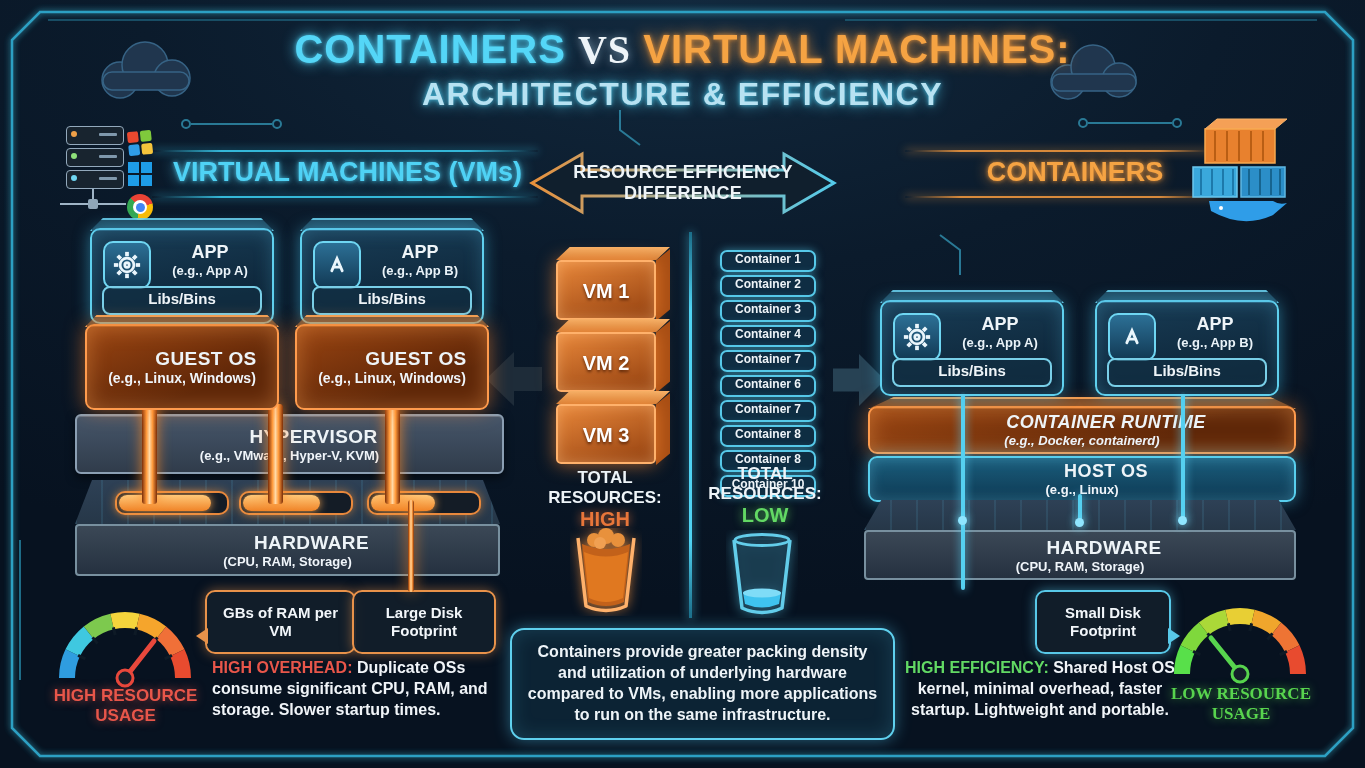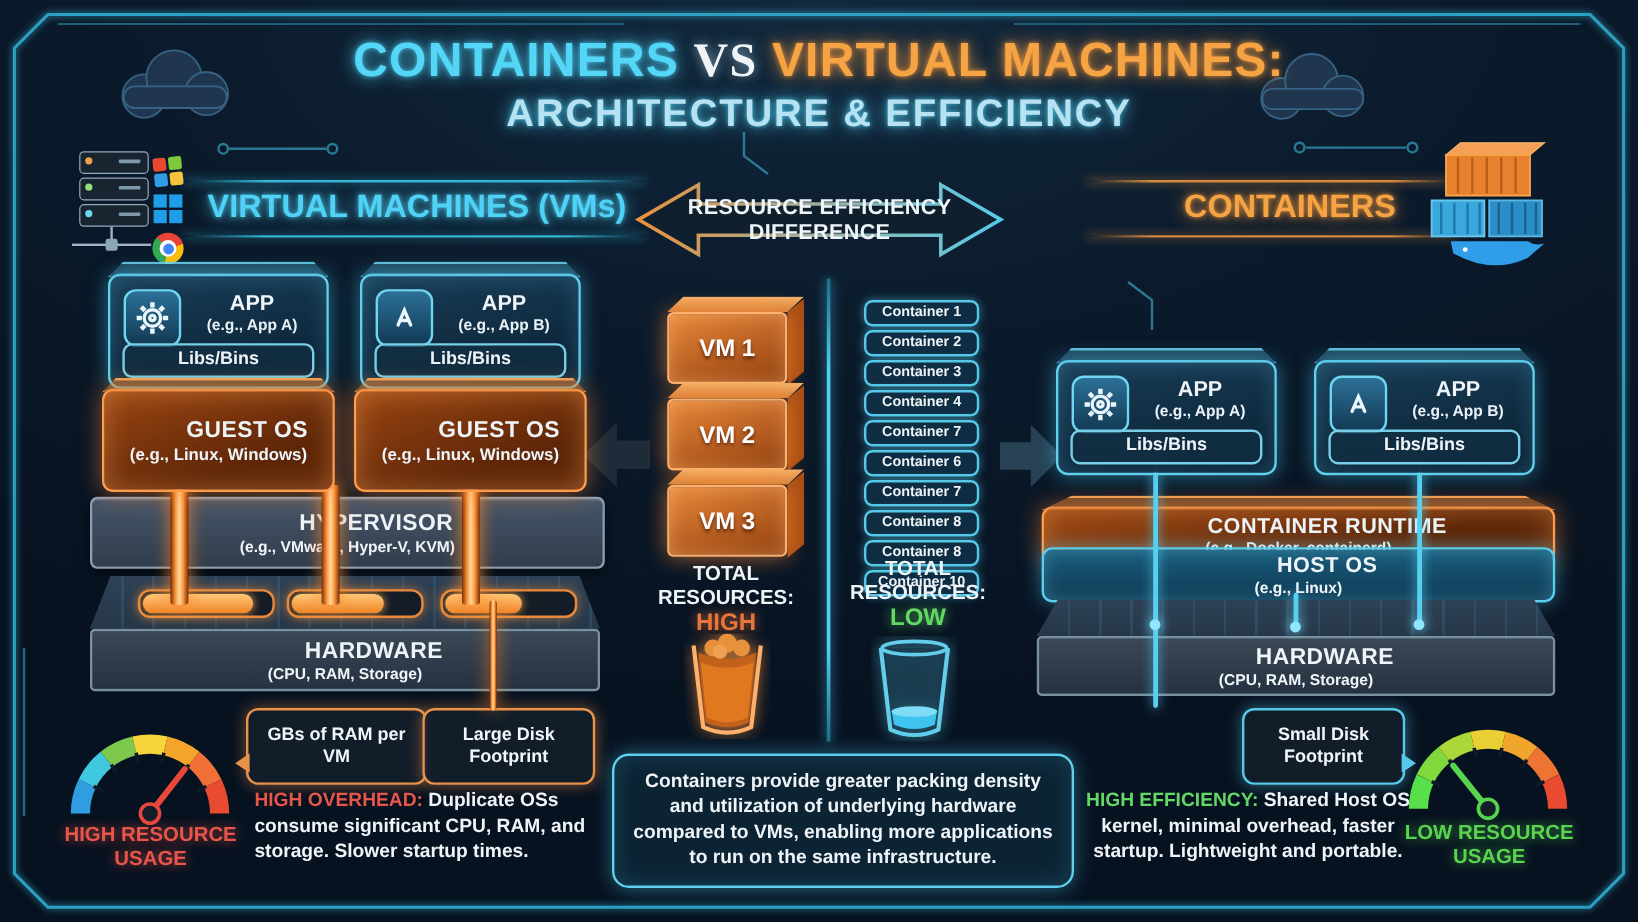--- a/index.html
+++ b/index.html
@@ -416,21 +416,21 @@
           <path d="M9.2 13.8 H14.8"></path>
       </svg>
     </div>
     <div class="app-text">
       <div class="app-name">APP</div>
       <div class="app-sub">(e.g., App B)</div>
     </div>
     <div class="libs-pill">Libs/Bins</div>
   </div>
 
-  <div class="abs os-box col" style="left:868px;top:422px;width:424px;height:44px;z-index:1;">
+  <div class="abs os-box col" style="left:868px;top:406px;width:424px;height:44px;z-index:1;font-style:italic;">
     <div class="bar-title" style="font-size:18px;">CONTAINER RUNTIME</div>
     <div class="bar-sub">(e.g., Docker, containerd)</div>
   </div>
 
   <div class="abs col" style="left:868px;top:456px;width:424px;height:42px;z-index:1;background:linear-gradient(#1a5d7c,#0e3a54);border:2px solid #58cfee;border-radius:9px;box-shadow:0 0 16px rgba(80,200,240,.5), inset 0 0 14px rgba(120,220,250,.3);">
     <div class="bar-title" style="font-size:18px;">HOST OS</div>
     <div class="bar-sub">(e.g., Linux)</div>
   </div>
 
   <div class="abs cline" style="left:961px;top:392px;height:198px;z-index:2;"></div>
@@ -506,15 +506,15 @@
       <line x1="40.4" y1="76.9" x2="33.1" y2="73.4"></line>
         <line x1="52.5" y1="61.6" x2="47.6" y2="55.3"></line>
       <line x1="70.2" y1="53.1" x2="68.4" y2="45.3"></line>
         <line x1="89.8" y1="53.1" x2="91.6" y2="45.3"></line>
       <line x1="107.5" y1="61.6" x2="112.4" y2="55.3"></line>
         <line x1="119.6" y1="76.9" x2="126.9" y2="73.4"></line>
     </g>
     <line x1="80" y1="96" x2="51" y2="60" stroke="#58d44e" stroke-width="5" stroke-linecap="round"></line>
     <circle cx="80" cy="96" r="8" fill="#141e2a" stroke="#58d44e" stroke-width="3"></circle>
   </svg>
-  <div class="abs gauge-label" style="left:1155px;top:684px;width:172px;color:#58d44e;text-shadow:0 0 10px rgba(88,212,78,.7);">LOW RESOURCE USAGE</div>
+  <div class="abs gauge-label" style="left:1155px;top:684px;width:172px;color:#58d44e;text-shadow:0 0 10px rgba(88,212,78,.7);font-family:Liberation Serif, serif;">LOW RESOURCE USAGE</div>
 
 </div>
 
 </body></html>

